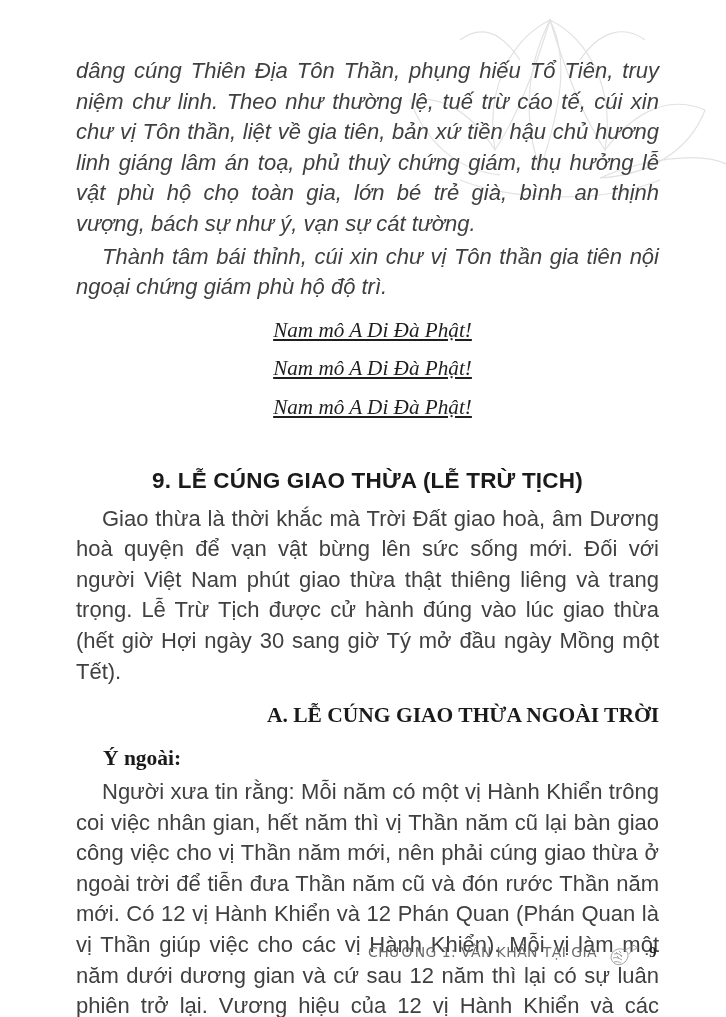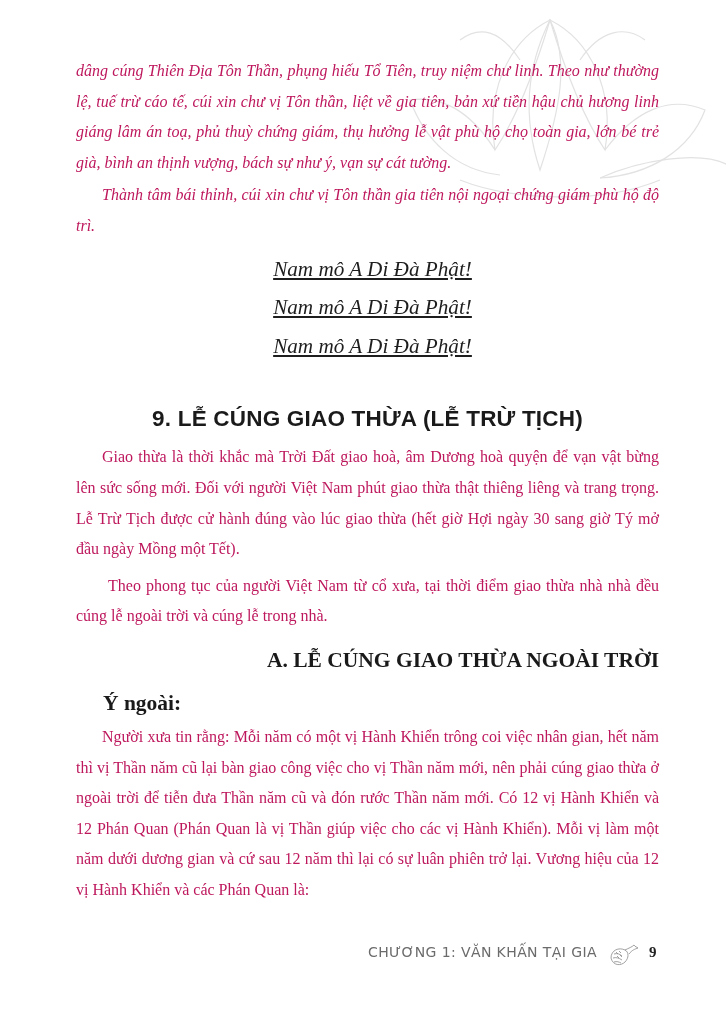--- a/index.html
+++ b/index.html
@@ -23,26 +23,26 @@
       height: 230px;
       pointer-events: none;
     }
     .page {
       position: absolute;
       left: 76px;
       top: 56px;
       width: 583px;
     }
     .p {
-      font-family: Liberation Serif, serif;
-      font-size: 16px;
+      font-family: Liberation Sans, sans-serif;
+      font-size: 22px;
       line-height: 30.6px;
       text-align: justify;
       margin: 0;
-      color: #be185d;
+      color: #404040;
     }
     .italic { font-style: italic; }
     .indent { text-indent: 26px; }
     .indent2 { text-indent: 32px; }
     .prayer {
       font-family: "Liberation Serif", "DejaVu Serif", serif;
       font-style: italic;
       font-size: 21.2px;
       line-height: 30.6px;
       text-align: center;
@@ -128,21 +128,20 @@
 
   <div style="margin-top:12px;">
     <p class="prayer">Nam mô A Di Đà Phật!</p>
     <p class="prayer">Nam mô A Di Đà Phật!</p>
     <p class="prayer">Nam mô A Di Đà Phật!</p>
   </div>
 
   <h2 class="h-section" style="margin-top:45px; margin-bottom:10px;">9. LỄ CÚNG GIAO THỪA (LỄ TRỪ TỊCH)</h2>
 
   <p class="p indent">Giao thừa là thời khắc mà Trời Đất giao hoà, âm Dương hoà quyện để vạn vật bừng lên sức sống mới. Đối với người Việt Nam phút giao thừa thật thiêng liêng và trang trọng. Lễ Trừ Tịch được cử hành đúng vào lúc giao thừa (hết giờ Hợi ngày 30 sang giờ Tý mở đầu ngày Mồng một Tết).</p>
-  <p class="p indent2" style="margin-top:6px;">Theo phong tục của người Việt Nam từ cổ xưa, tại thời điểm giao thừa nhà nhà đều cúng lễ ngoài trời và cúng lễ trong nhà.</p>
 
   <h3 class="h-sub" style="margin-top:16px;">A. LỄ CÚNG GIAO THỪA NGOÀI TRỜI</h3>
 
   <h4 class="h-minor" style="margin-top:18px; margin-bottom:6px;">Ý ngoài:</h4>
 
   <p class="p indent">Người xưa tin rằng: Mỗi năm có một vị Hành Khiển trông coi việc nhân gian, hết năm thì vị Thần năm cũ lại bàn giao công việc cho vị Thần năm mới, nên phải cúng giao thừa ở ngoài trời để tiễn đưa Thần năm cũ và đón rước Thần năm mới. Có 12 vị Hành Khiển và 12 Phán Quan (Phán Quan là vị Thần giúp việc cho các vị Hành Khiển). Mỗi vị làm một năm dưới dương gian và cứ sau 12 năm thì lại có sự luân phiên trở lại. Vương hiệu của 12 vị Hành Khiển và các Phán Quan là:</p>
 </div>
 
 <div class="footer">
   <span class="footer-title">CHƯƠNG 1: VĂN KHẤN TẠI GIA</span>

